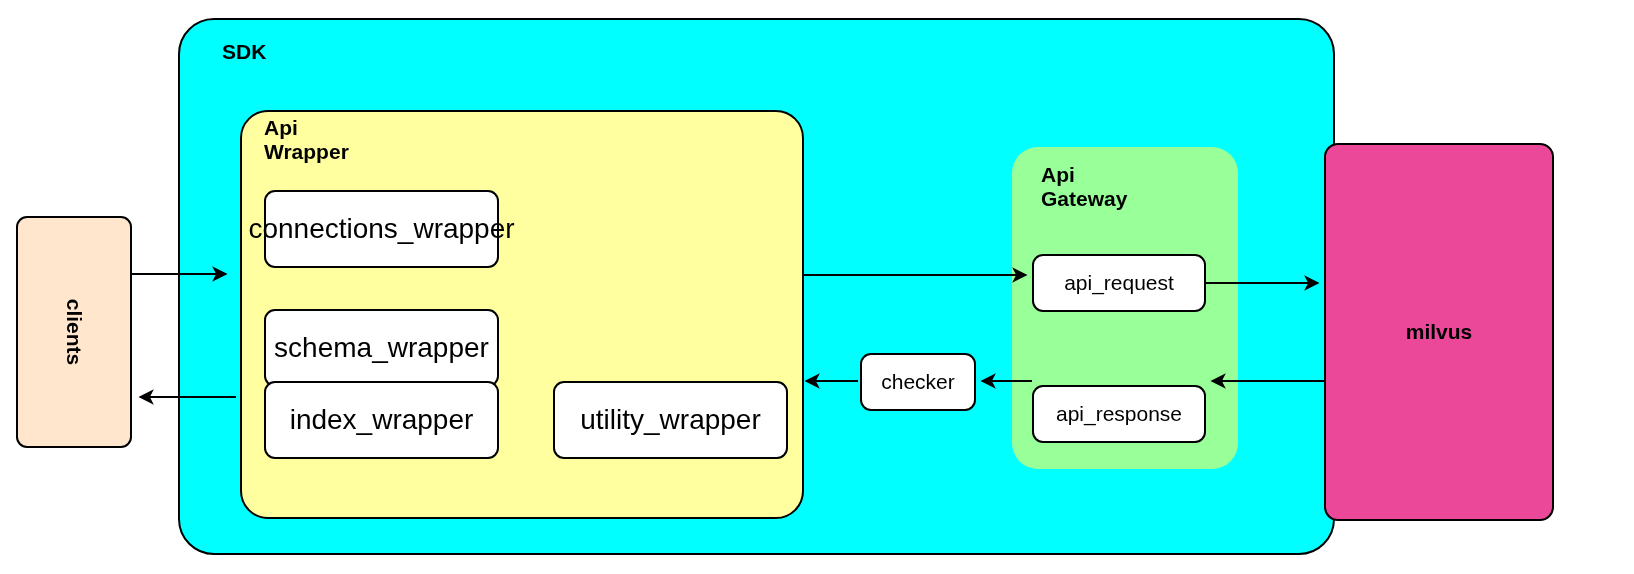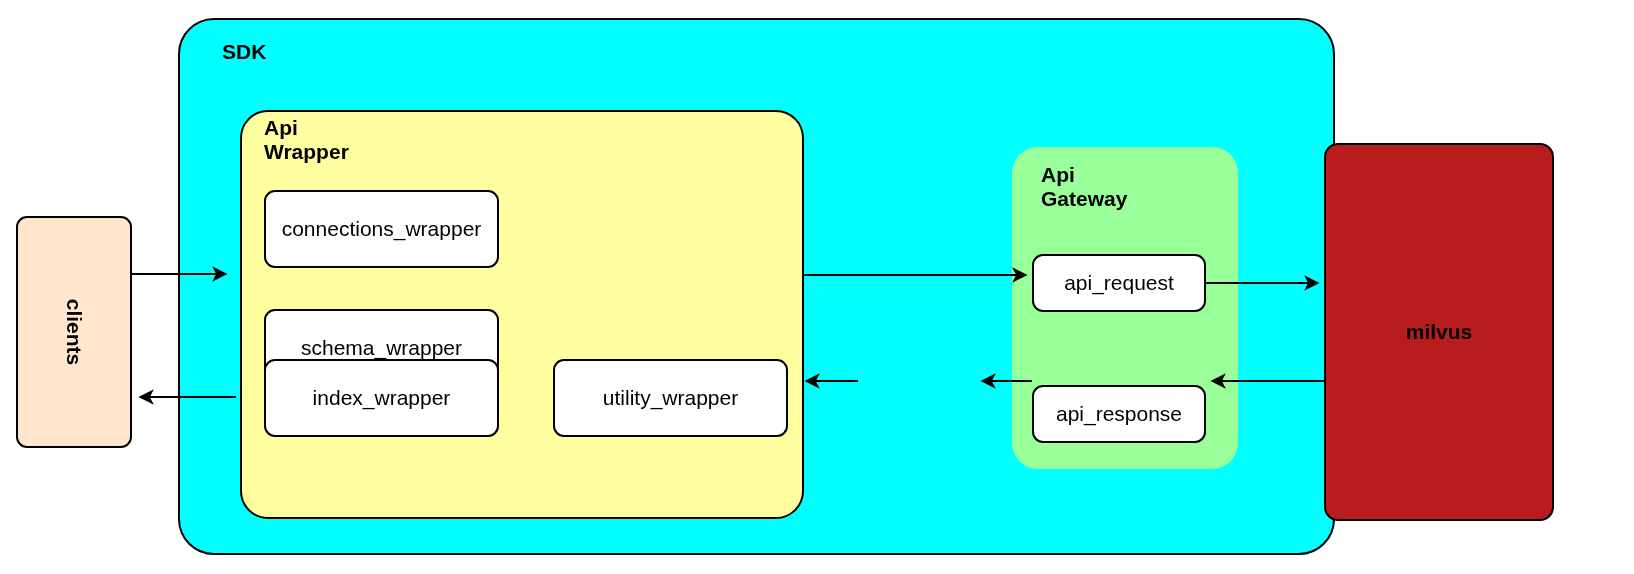--- a/index.html
+++ b/index.html
@@ -85,30 +85,30 @@
     border-radius: 26px;
     border: none;
   }
   #api-gateway-title {
     left: 1041px;
     top: 163px;
   }
 
   .wrapper-cell {
     border-radius: 11px;
-    font-size: 21px;
+    font-size: 28px;
     color: #000000;
     height: 78px;
     width: 235px;
   }
   .col-left  { left: 264px; }
   .col-right { left: 553px; }
   .row-1 { top: 190px; }
   .row-2 { top: 285px; margin-top: 24px; }
-  .row-3 { top: 359px; }
+  .row-3 { top: 381px; }
 
   .gateway-cell {
     border-radius: 11px;
     font-size: 21px;
     left: 1032px;
     width: 174px;
     height: 58px;
   }
   #api-request-box  { top: 254px; }
   #api-response-box { top: 353px; margin-top: 32px; }
@@ -136,21 +136,21 @@
     transform: rotate(90deg);
     white-space: nowrap;
   }
 
   #milvus-box {
     left: 1324px;
     top: 143px;
     width: 230px;
     height: 378px;
     border-radius: 14px;
-    background: #b91c1c;
+    background: #ec4899;
   }
   #milvus-label {
     font-size: 21px;
     font-weight: bold;
   }
 
   
   #arrow-layer {
     position: absolute;
     left: 0; top: 0;
@@ -188,20 +188,23 @@
     <span>utility_wrapper</span>
   </div>
 
   <div class="box gateway-cell" id="api-request-box">
     <span>api_request</span>
   </div>
   <div class="box gateway-cell" id="api-response-box">
     <span>api_response</span>
   </div>
 
+  <div class="box" id="checker-box">
+    <span>checker</span>
+  </div>
 
   <div class="box" id="clients-box">
     <span id="clients-label">clients</span>
   </div>
 
   <div class="box" id="milvus-box">
     <span id="milvus-label">milvus</span>
   </div>
 
   <svg id="arrow-layer" viewBox="0 0 1634 574">

